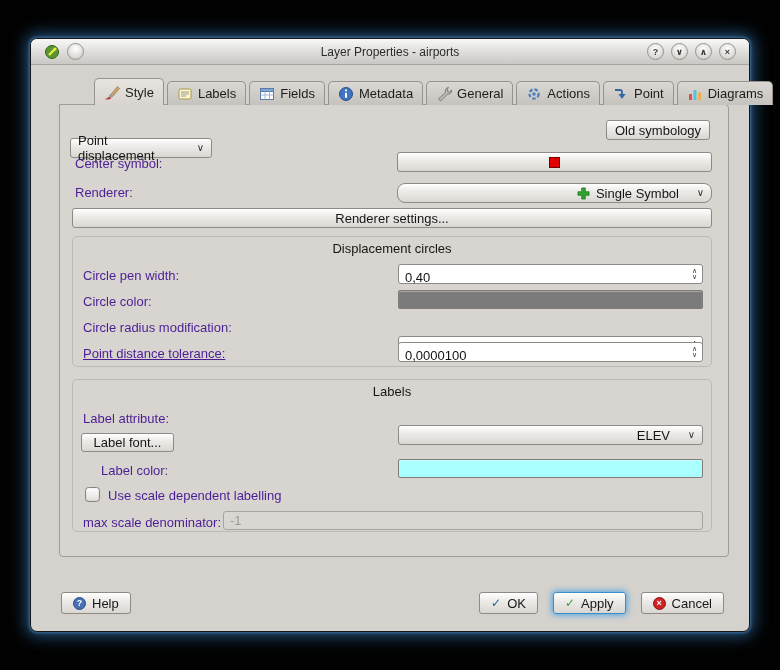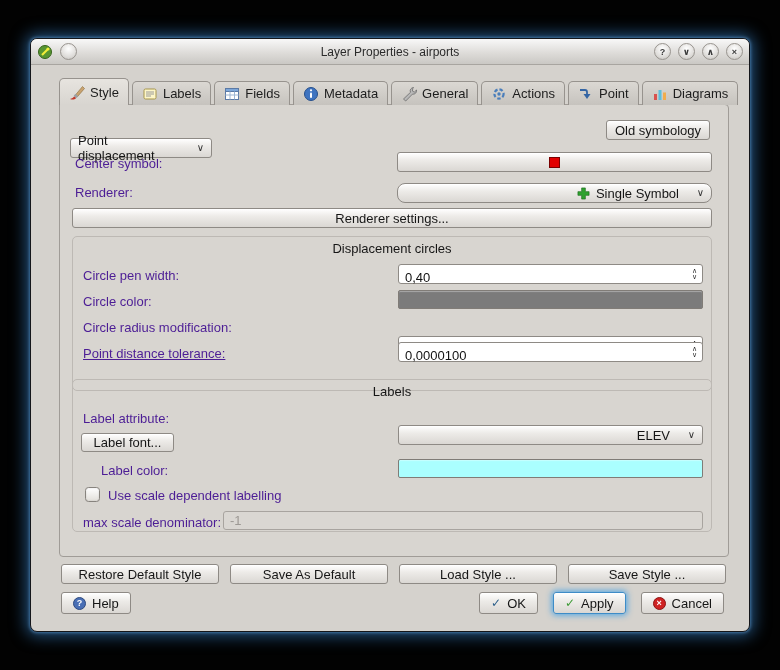--- a/index.html
+++ b/index.html
@@ -6,34 +6,34 @@
   html,body { width: 780px; height: 670px; }
   body { background:#000; font-family:"Liberation Sans","DejaVu Sans",sans-serif; }
   .stage { position:relative; width:780px; height:670px; background:#020202; overflow:hidden; }
 
   .window { position:absolute; left:30px; top:38px; width:720px; height:594px;
     background:#d5d2cd; border:1px solid #14161a; border-radius:7px;
     box-shadow:0 0 16px 4px rgba(62,148,225,.55), 0 0 3px 1px rgba(140,200,255,.45); }
 
   .titlebar { position:absolute; left:0; top:0; right:0; height:26px;
     border-radius:6px 6px 0 0; background:linear-gradient(#f8f8f8,#dedcd9 55%,#cac8c4);
-    border-bottom:1px solid #a8a5a0; display:flex; align-items:center; padding:0 6px; }
+    border-bottom:1px solid #a8a5a0; display:flex; align-items:center; padding:0 13px; }
   .tb-title { position:absolute; left:0; right:0; text-align:center; font-size:12px; color:#2b2b2b; }
   .tb-btn { width:17px; height:17px; border-radius:50%;
     background:radial-gradient(circle at 50% 32%, #ffffff, #dddbd8 65%, #bebbb7);
     border:1px solid #98948f; display:flex; align-items:center; justify-content:center;
     font-size:9px; font-weight:bold; color:#3a3a3a; margin-left:7px; z-index:2; cursor:default; }
   .tb-left { display:flex; align-items:center; z-index:2; }
   .tb-right { margin-left:auto; display:flex; align-items:center; z-index:2; }
 
   .tabbar { position:absolute; left:28px; top:39px; height:27px; display:flex; align-items:flex-end; z-index:3; }
   .tab { display:flex; align-items:center; gap:5px; height:24px; padding:0 9px; margin-right:3px;
     font-size:13px; color:#1d1d1d; background:linear-gradient(#dbd8d3,#c6c3be);
     border:1px solid #97938e; border-bottom:none; border-radius:5px 5px 0 0; }
-  .tab.active { height:27px; background:linear-gradient(#e7e4df,#d8d5d0); position:relative; }
+  .tab.active { height:27px; background:linear-gradient(#e7e4df,#d8d5d0); position:relative;margin-left:35px; }
   .tab.active::after { content:""; position:absolute; left:0; right:0; bottom:-1px; height:2px; background:#d8d5d0; }
   .tab svg { display:block; }
 
   .frame { position:absolute; left:28px; top:65px; width:670px; height:453px;
     background:#d8d5d0; border:1px solid #a09c97; border-radius:0 4px 4px 4px; }
 
   .btn, .combo { background:linear-gradient(#ffffff,#edebe8 40%,#dad7d3);
     border:1px solid #8e8a85; border-radius:3px; font-size:13px; color:#161616;
     display:flex; align-items:center; box-shadow:inset 0 1px 0 rgba(255,255,255,.75); }
   .btn { justify-content:center; }
@@ -211,21 +211,21 @@
             </svg>
           </span>
         <span>Single Symbol</span>
         <span class="caret">∨</span>
       </div>
 
       <div class="btn" style="position:absolute;left:12px;top:103px;width:640px;height:20px;">
         <span>Renderer settings...</span>
       </div>
 
-      <div class="group" style="left:12px;top:131px;width:640px;height:155px;">
+      <div class="group" style="left:12px;top:131px;width:640px;height:131px;">
         <div class="gtitle">Displacement circles</div>
 
         <span class="lbl" style="left:10px;top:31px;">Circle pen width:</span>
         <div class="spin" style="left:325px;top:27px;width:305px;height:20px;">
           <span>0,40</span>
           <span class="arrows">
               <span>∧</span>
               <span>∨</span>
             </span>
         </div>
@@ -271,34 +271,20 @@
         <span class="checkbox" style="left:12px;top:107px;"></span>
         <span class="lbl" style="left:35px;top:108px;">Use scale dependent labelling</span>
 
         <span class="lbl" style="left:10px;top:135px;">max scale denominator:</span>
         <div class="dinput" style="left:150px;top:131px;width:480px;height:19px;">
           <span>-1</span>
         </div>
       </div>
     </div>
 
-    <div class="stylerow">
-      <div class="btn">
-          <span>Restore Default Style</span>
-        </div>
-      <div class="btn">
-          <span>Save As Default</span>
-        </div>
-      <div class="btn">
-          <span>Load Style ...</span>
-        </div>
-      <div class="btn">
-          <span>Save Style ...</span>
-        </div>
-    </div>
 
     <div class="footer-left">
       <div class="footbtn">
         <span class="help-dot">
             <span>?</span>
           </span>
         <span>Help</span>
       </div>
     </div>
     <div class="footer-right">

